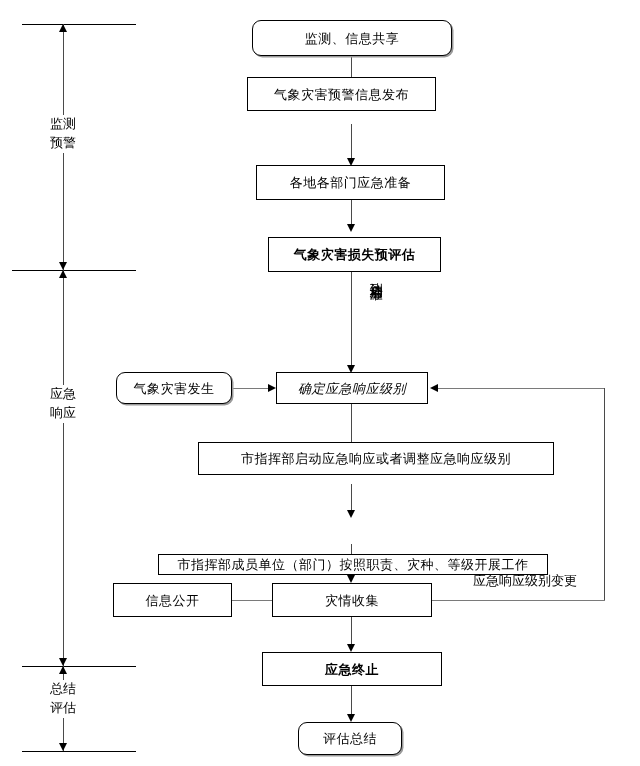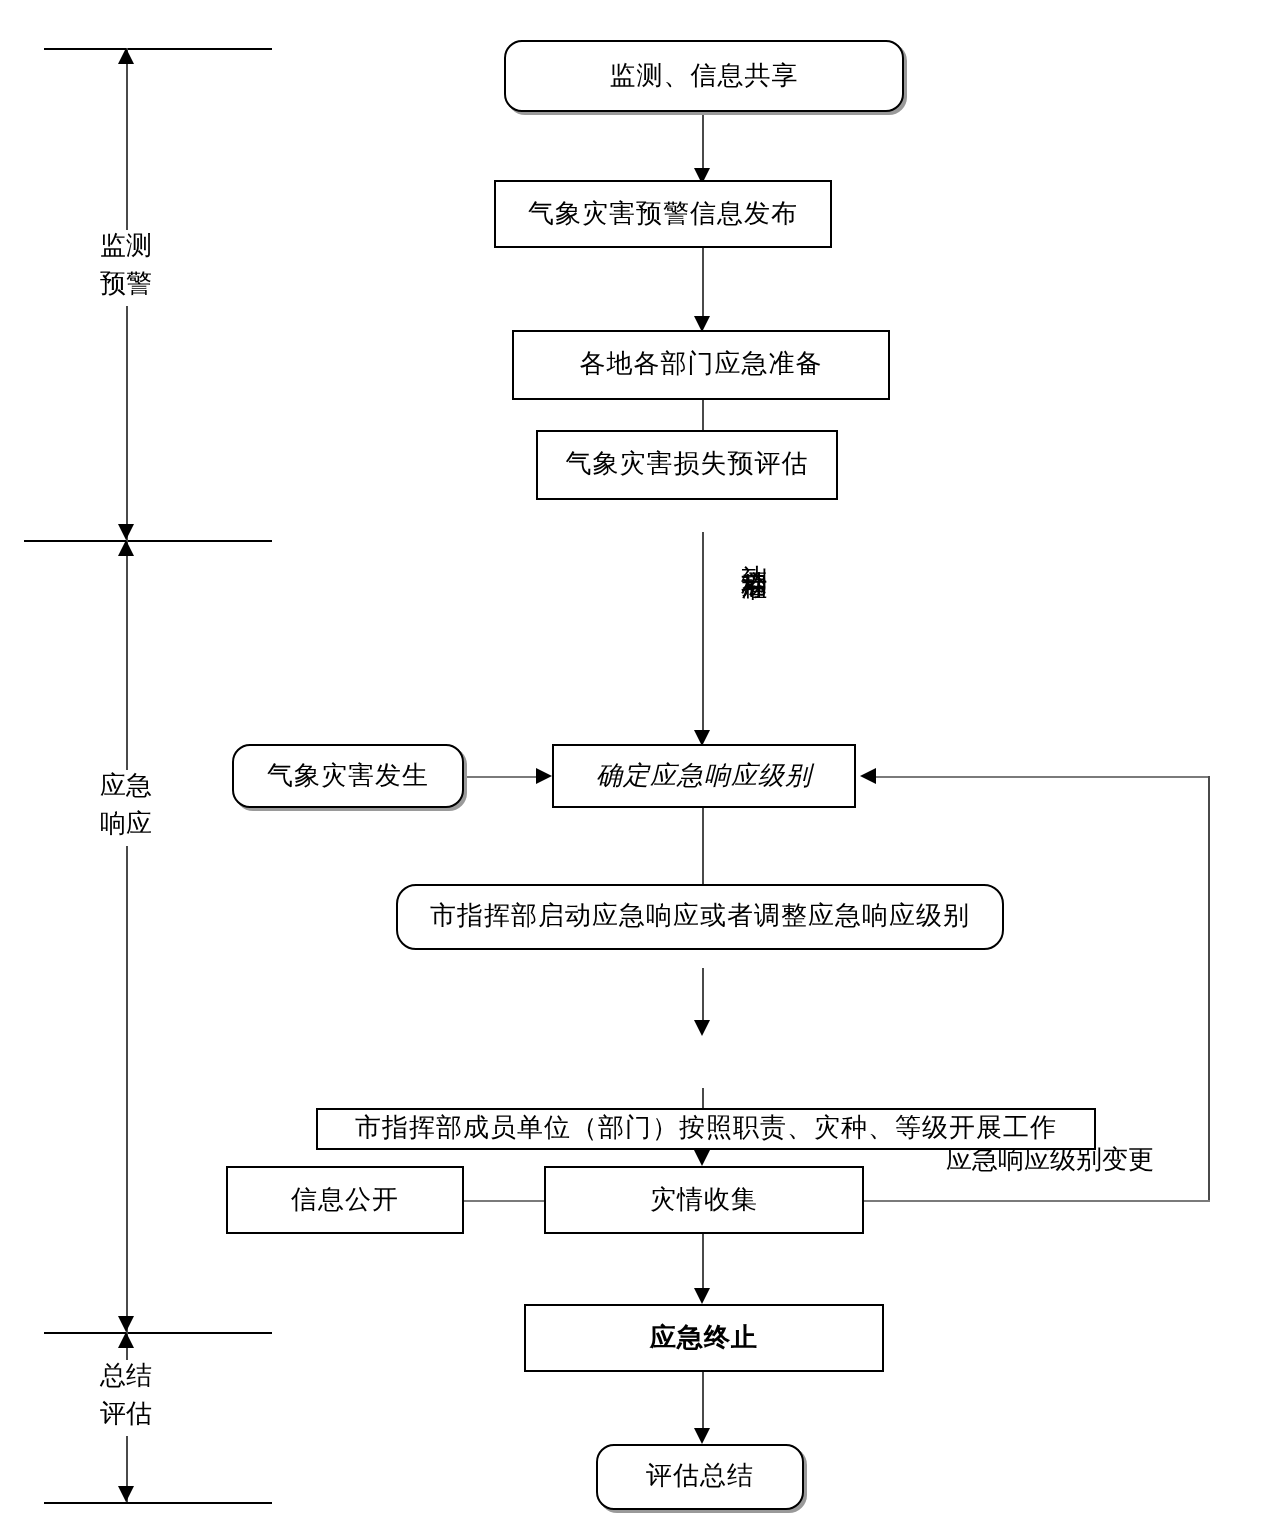--- a/index.html
+++ b/index.html
@@ -182,41 +182,41 @@
   <div class="hline" style="left:432px; top:600px; width:173px;"></div>
   <div class="vline" style="left:604px; top:388px; height:212px;"></div>
   <div class="hline" style="left:438px; top:388px; width:166px;"></div>
   <div class="arrow-left" style="left:430px; top:384px;"></div>
   <div class="edge-label" style="left:457px; top:574px;">应急响应级别变更</div>
 
   <div class="node rounded shadow" style="left:252px; top:20px; width:200px; height:36px;">
     <span>监测、信息共享</span>
   </div>
 
-  <div class="node" style="left:247px; top:90px; width:169px; height:34px;">
+  <div class="node" style="left:247px; top:77px; width:189px; height:34px;">
     <span>气象灾害预警信息发布</span>
   </div>
 
   <div class="node" style="left:256px; top:165px; width:189px; height:35px;">
     <span>各地各部门应急准备</span>
   </div>
 
-  <div class="node" style="left:268px; top:215px; width:151px; height:35px;">
+  <div class="node" style="left:268px; top:237px; width:173px; height:35px;font-weight:bold;">
     <span>气象灾害损失预评估</span>
   </div>
 
   <div class="node rounded shadow" style="left:116px; top:372px; width:116px; height:32px;">
     <span>气象灾害发生</span>
   </div>
 
   <div class="node" style="left:276px; top:372px; width:152px; height:32px;font-style:italic;">
     <span>确定应急响应级别</span>
   </div>
 
-  <div class="node" style="left:198px; top:442px; width:304px; height:33px;border-radius:10px;">
+  <div class="node" style="left:198px; top:442px; width:356px; height:33px;">
     <span>市指挥部启动应急响应或者调整应急响应级别</span>
   </div>
 
   <div class="node" style="left:158px; top:510px; width:390px; height:21px;margin-top:44px;">
     <span>市指挥部成员单位（部门）按照职责、灾种、等级开展工作</span>
   </div>
 
   <div class="node" style="left:113px; top:583px; width:119px; height:34px;text-align:right;">
     <span>信息公开</span>
   </div>

